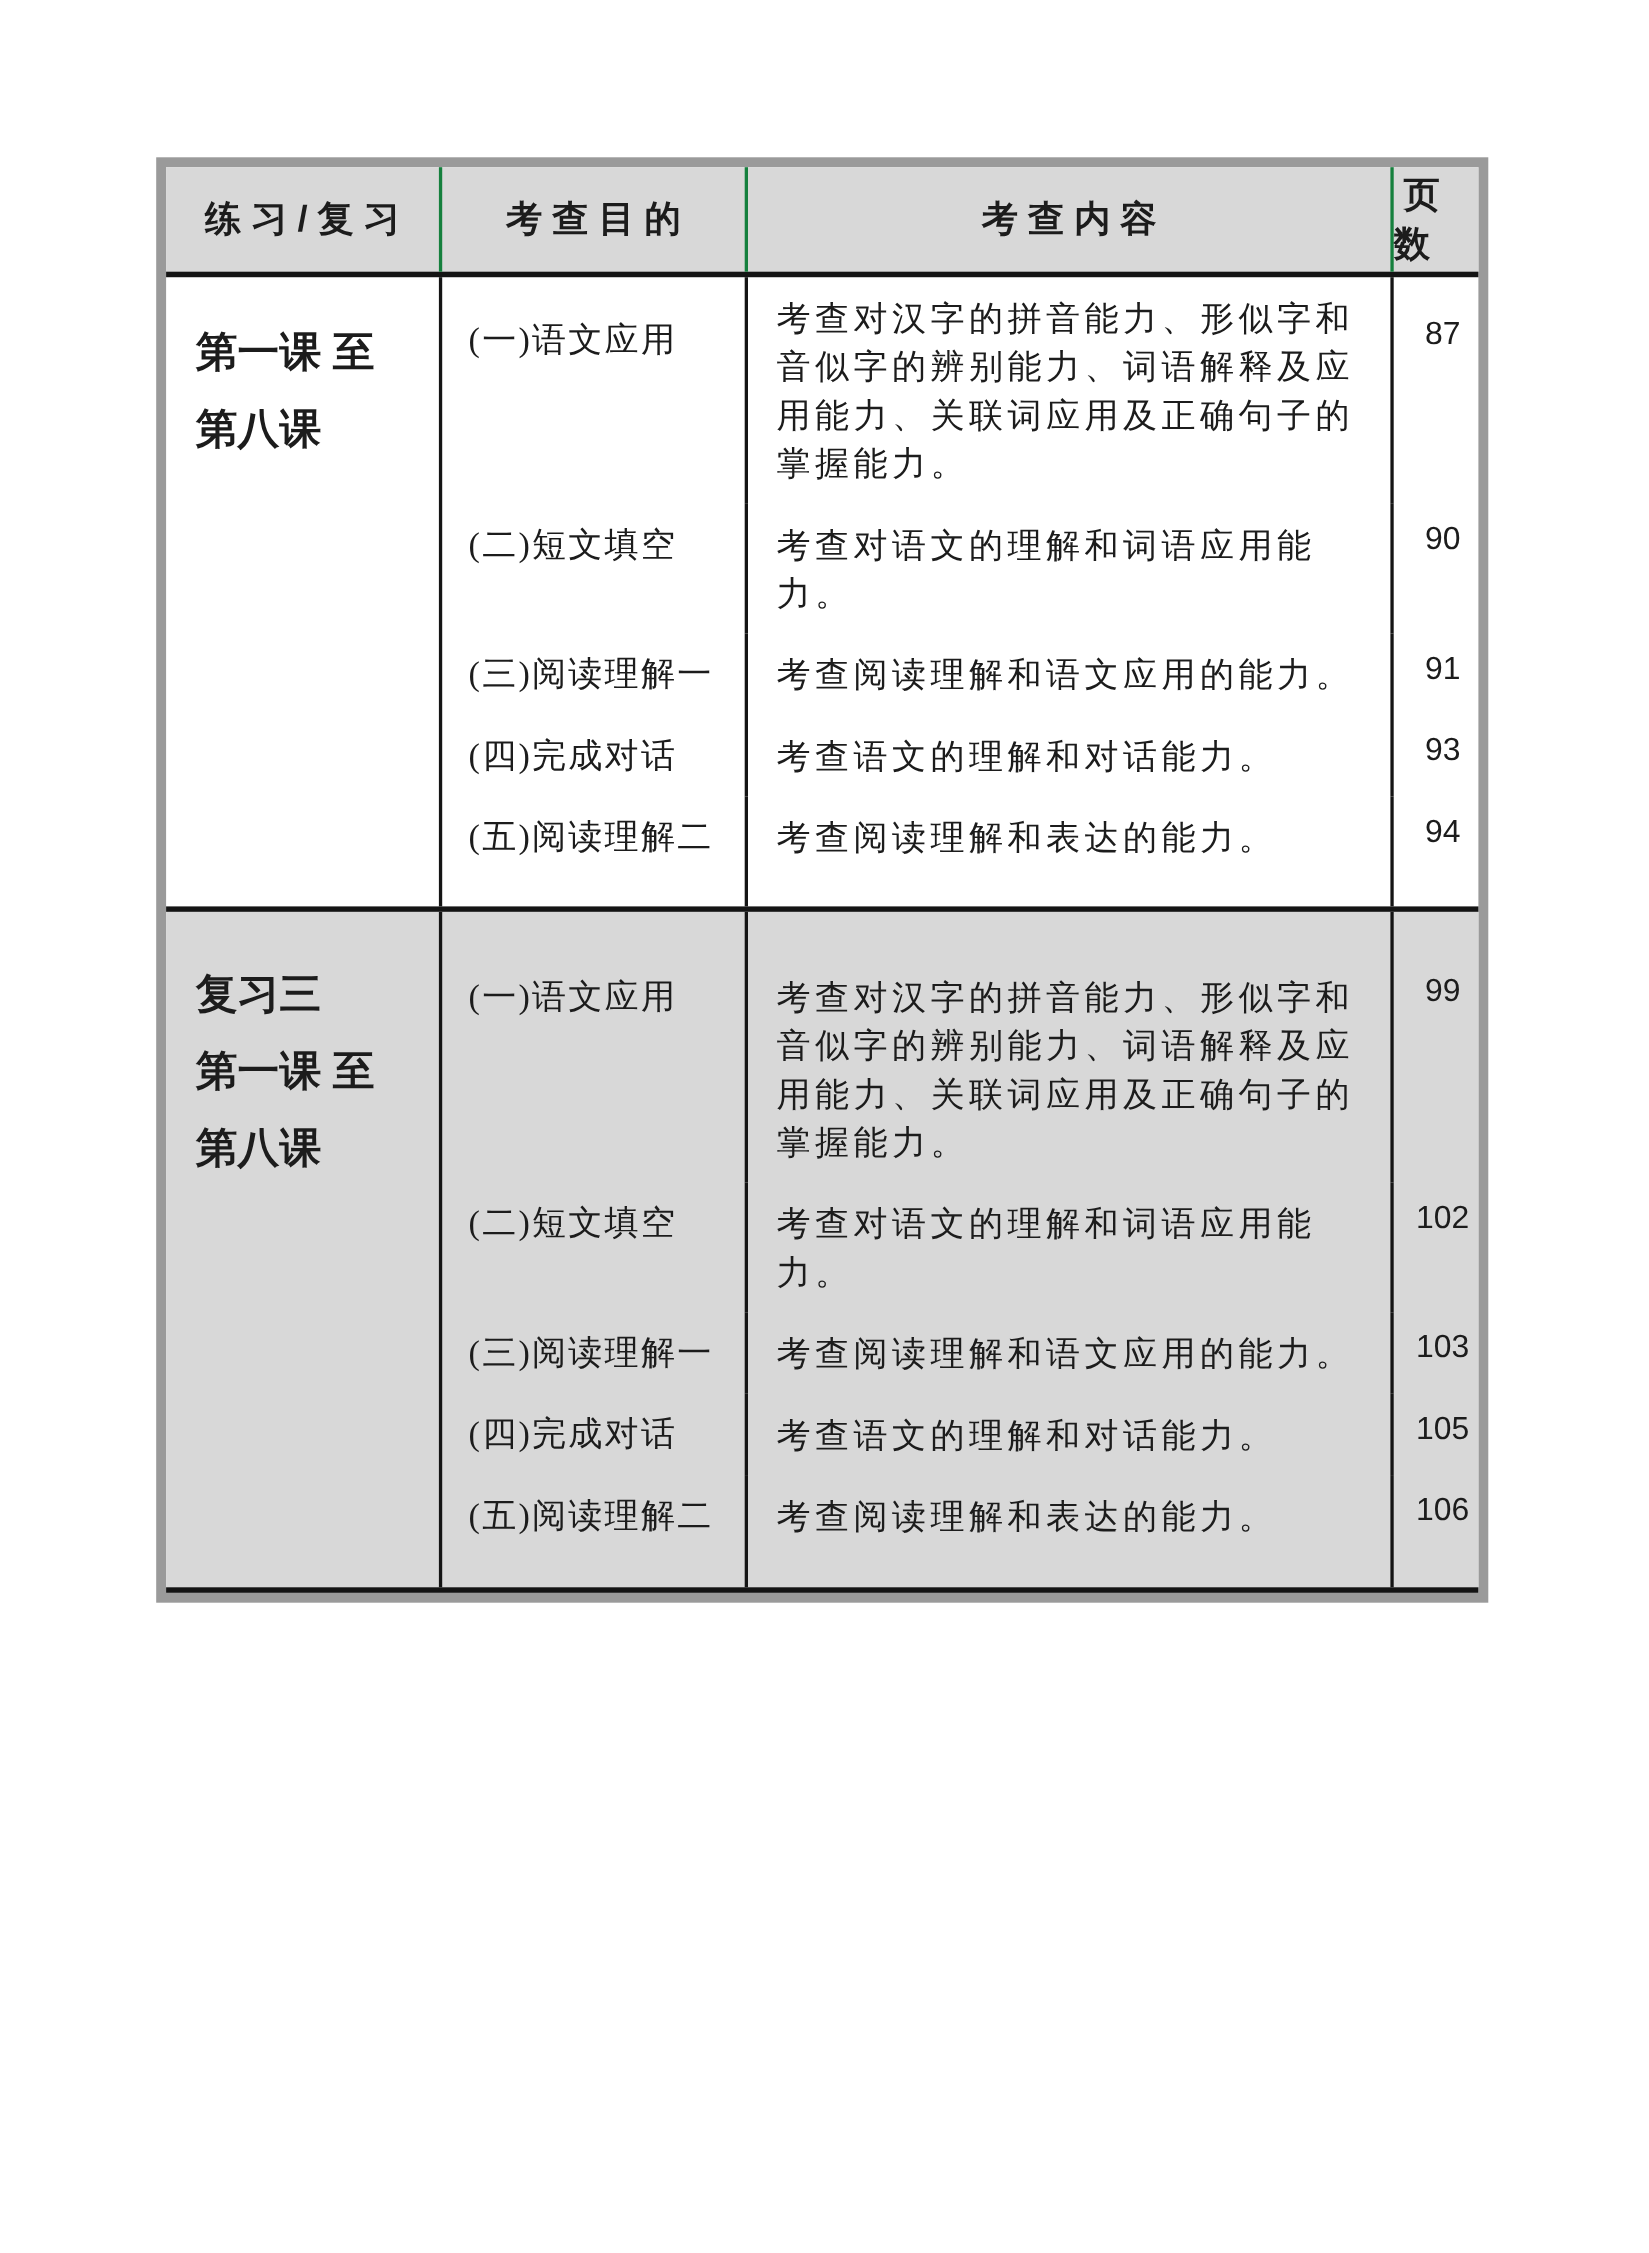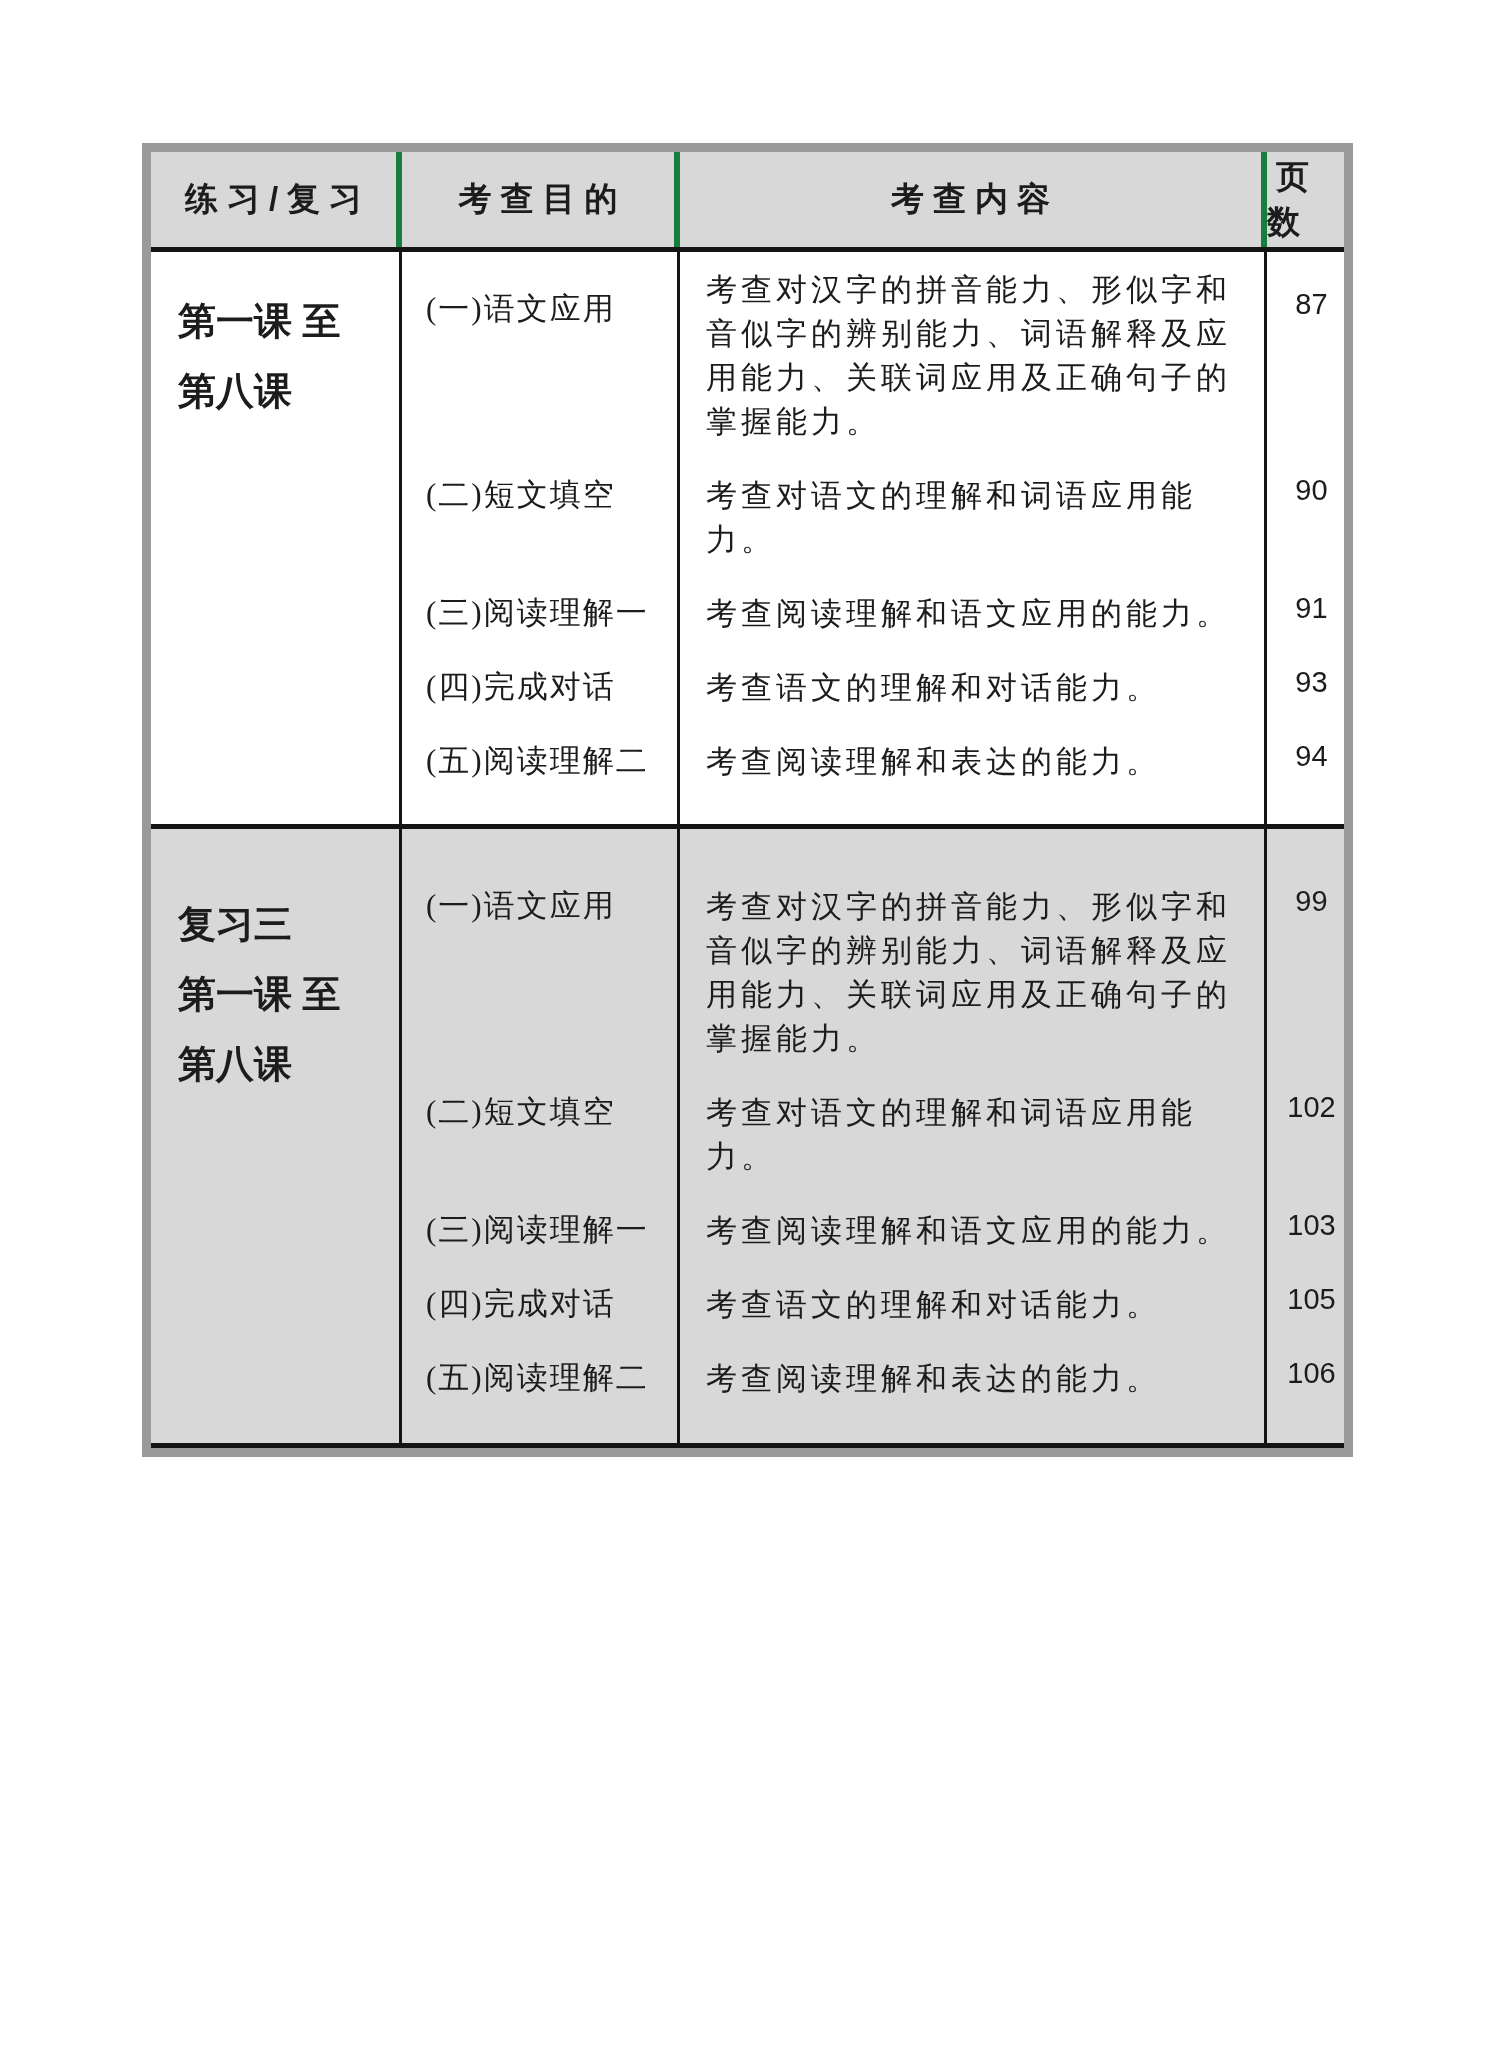--- a/index.html
+++ b/index.html
@@ -28,21 +28,21 @@
     background: var(--shaded-bg, #d8d8d8);
     border-bottom: 5px solid #141414;
   }
   .th {
     height: 95px;
     display: flex; align-items: center; justify-content: center;
     font-size: 33px; font-weight: 600;
     letter-spacing: 9px;
     text-indent: 9px; 
   }
-  .th.sep { border-right: 6px solid #15803d; }
+  .th.sep { border-right: 3px solid #15803d; }
 
   
   .group { border-bottom: 5px solid #141414; }
   .group.shaded { background: var(--shaded-bg, #d8d8d8); }
   .group-grid {
     display: grid;
     grid-template-columns: 251px 278px 587px 1fr;
     grid-auto-rows: auto;
   }
   .label-cell {
@@ -135,21 +135,21 @@
       <div class="page-cell">93</div>
 
       <div class="content-cell" style="padding-bottom:40px">(五)阅读理解二</div>
       <div class="purpose-cell" style="padding-bottom:40px">考查阅读理解和表达的能力。</div>
       <div class="page-cell" style="padding-bottom:40px">94</div>
     </div>
   </div>
 
   <div class="group shaded">
     <div class="group-grid">
-      <div class="label-cell" style="padding-top:60px">
+      <div class="label-cell" style="padding-top:40px">
         <div>复习三</div>
         <div>第一课 至</div>
         <div>第八课</div>
       </div>
 
       <div class="content-cell row-first" style="padding-top:56px">(一)语文应用</div>
       <div class="purpose-cell row-first" style="padding-top:56px">考查对汉字的拼音能力、形似字和音似字的辨别能力、词语解释及应用能力、关联词应用及正确句子的掌握能力。</div>
       <div class="page-cell row-first" style="padding-top:56px">99</div>
 
       <div class="content-cell">(二)短文填空</div>

